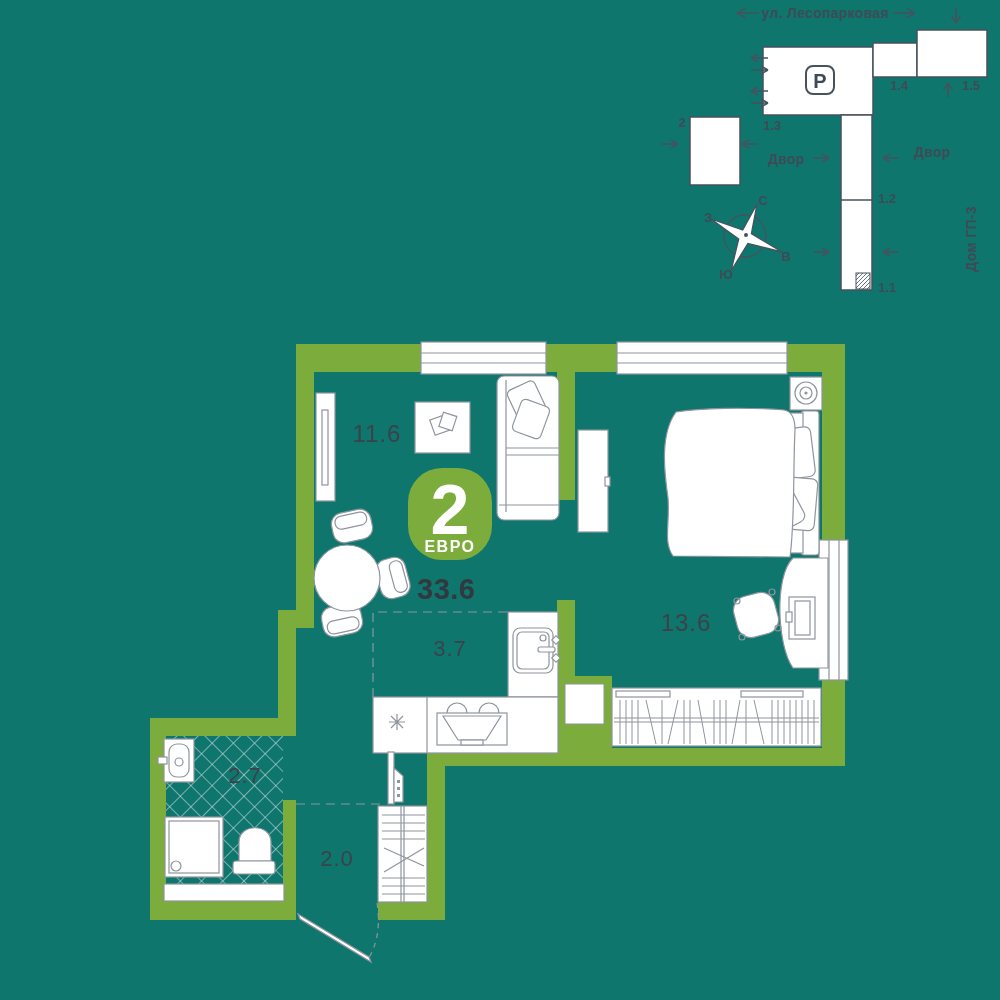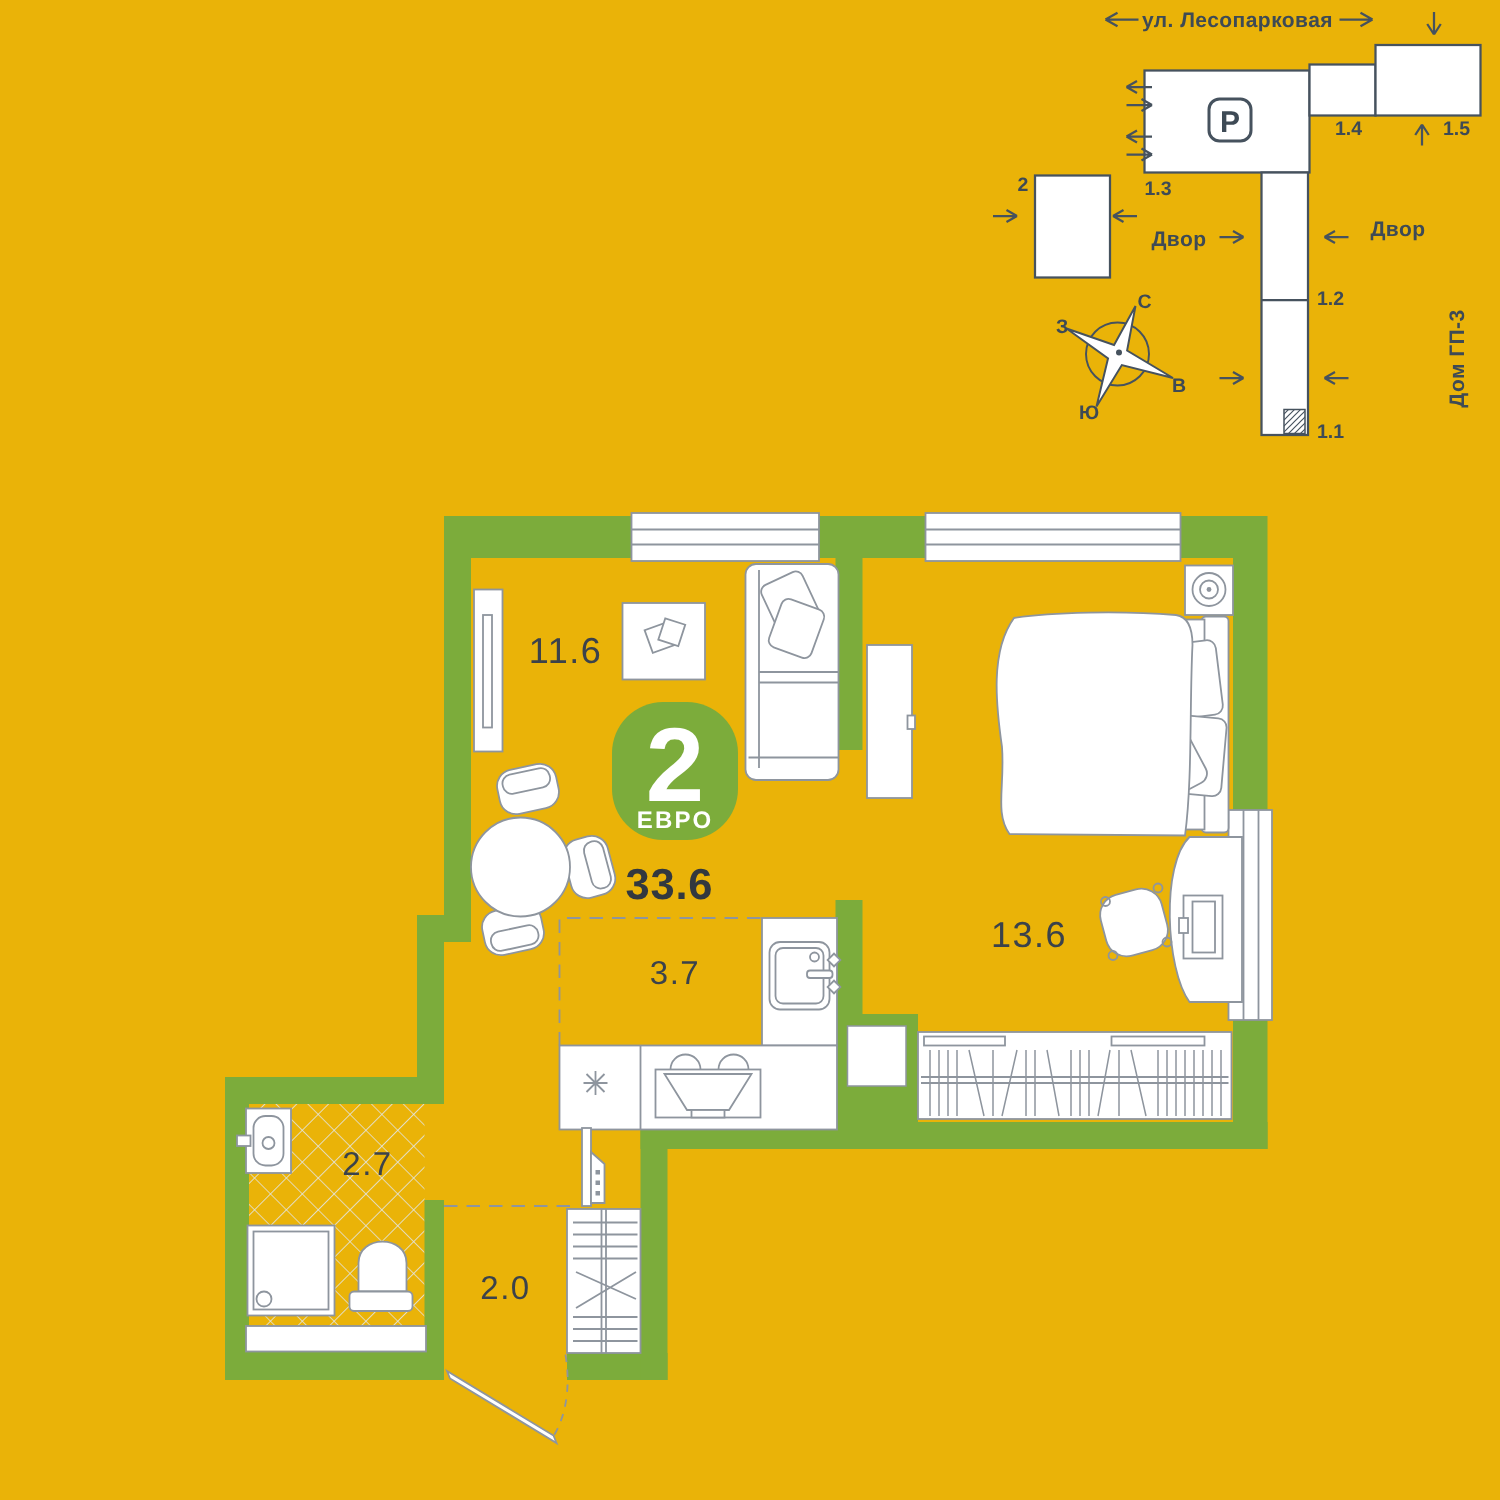--- a/index.html
+++ b/index.html
@@ -1,16 +1,16 @@
 <!DOCTYPE html>
 <html><head>
 <meta charset="utf-8">
 <style>
   html,body{margin:0;padding:0;background:#ffffff;}
-  .stage{width:1000px;height:1000px;position:relative;background:#eab308;overflow:hidden;}
+  .stage{width:1000px;height:1000px;position:relative;background:#0f766e;overflow:hidden;}
   svg{display:block;}
   text{font-family:"Liberation Sans","DejaVu Sans",sans-serif;}
   .site-label{fill:#3e4a55;font-size:14px;font-weight:600;letter-spacing:.3px;}
   .site-label-sm{fill:#3e4a55;font-size:13px;font-weight:600;}
   .room-label{fill:#3b424b;font-size:24px;letter-spacing:1px;}
   .room-label-sm{fill:#3b424b;font-size:22px;letter-spacing:1px;}
   .total-label{fill:#32383f;font-size:29px;font-weight:700;letter-spacing:.5px;}
   .badge-num{fill:#ffffff;font-size:70px;font-weight:700;}
   .badge-sub{fill:#ffffff;font-size:16px;font-weight:700;letter-spacing:1.5px;}
   .p-label{fill:#3e4a55;font-size:20px;font-weight:700;}

